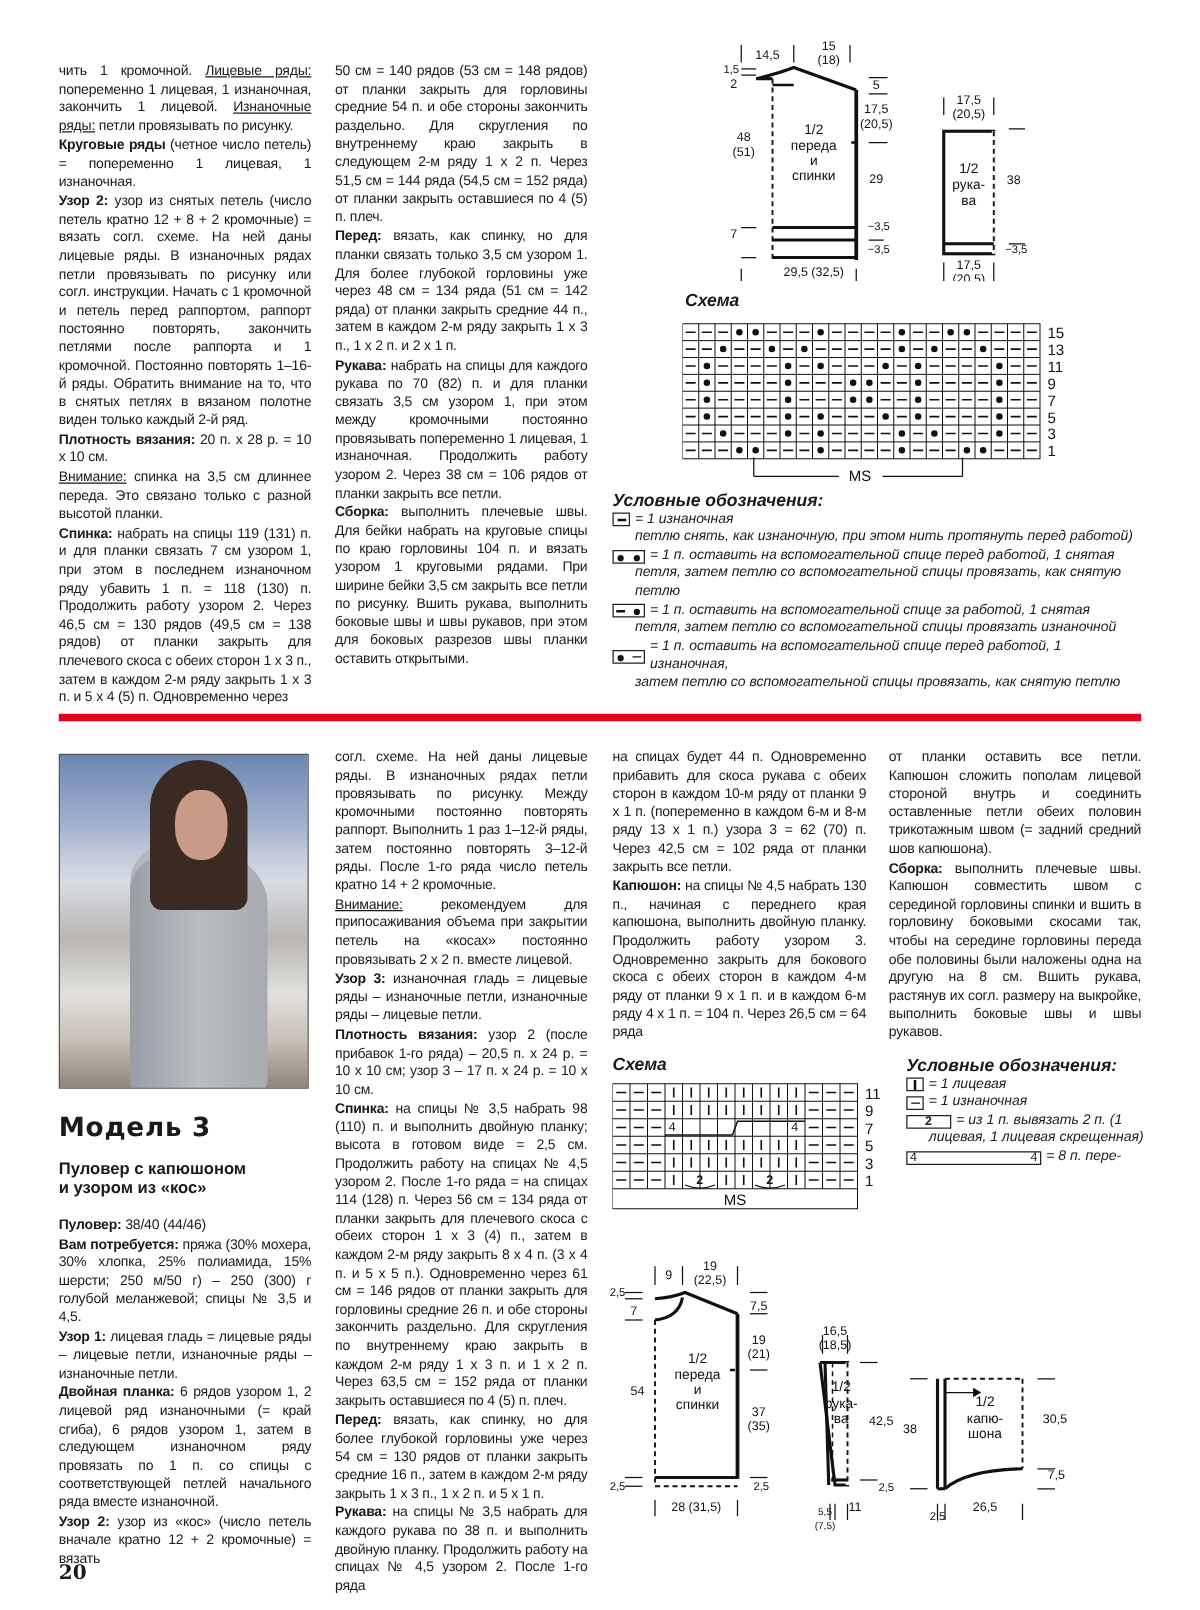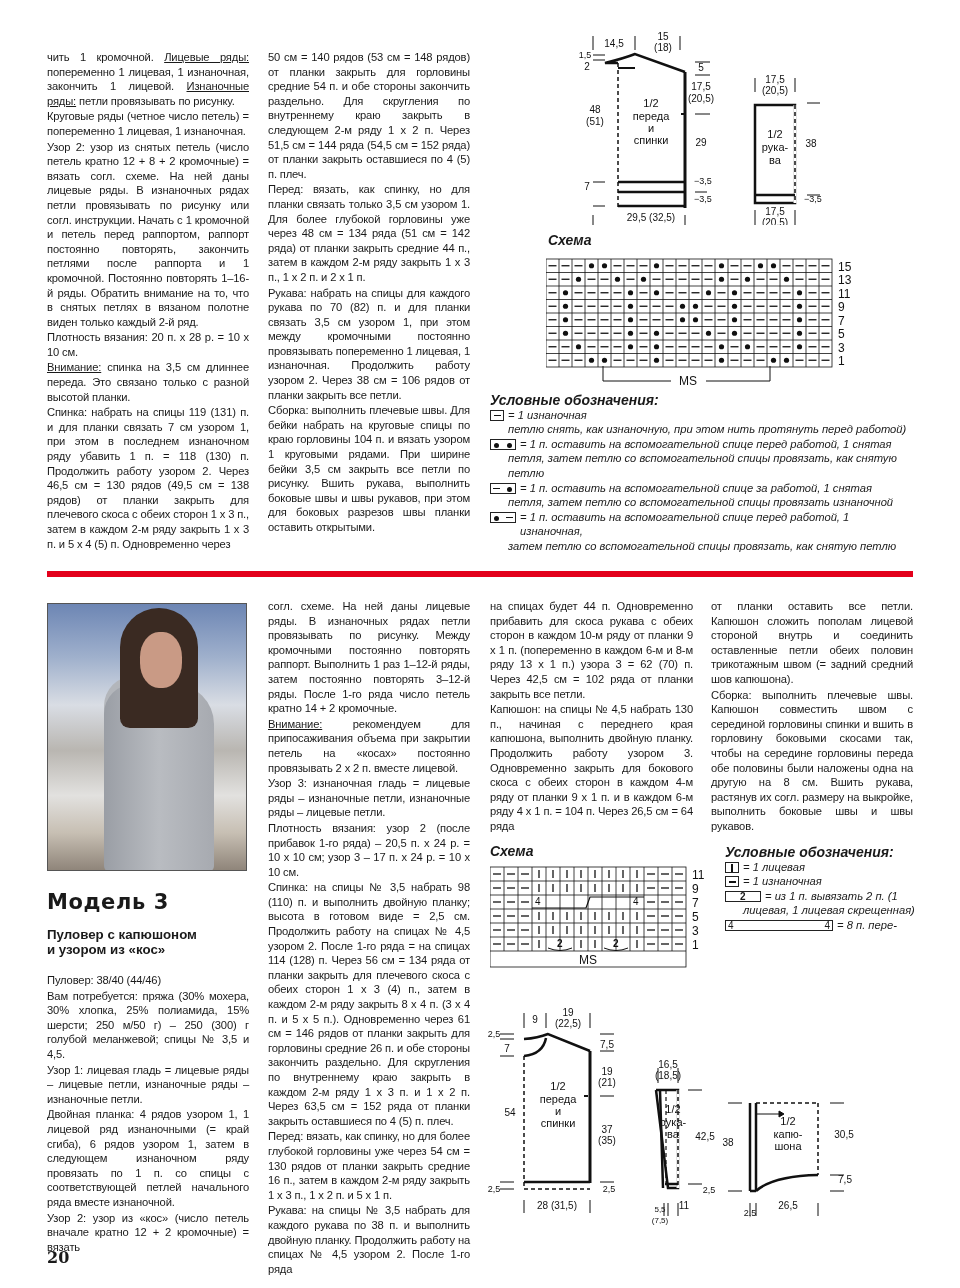--- a/index.html
+++ b/index.html
@@ -1,40 +1,40 @@
 <!DOCTYPE html>
 <html><head>
 <meta charset="utf-8">
 <style>
 *{box-sizing:border-box;margin:0;padding:0}
 html,body{width:960px;height:1288px;background:#fff;overflow:hidden}
 body{position:relative;font-family:"Liberation Sans",sans-serif;color:#1a1a1a}
 .col{position:absolute;font-size:11.2px;line-height:14.6px;text-align:justify;letter-spacing:-0.15px}
 .col p{margin:0 0 1px 0}
-.col b{font-weight:normal}
+.col b{font-weight:bold}
 .col u{}
 .c1{left:47px;top:50px;width:202px}
 .c2{left:268px;top:50px;width:202px}
 .c3{left:268px;top:599px;width:202px}
 .c4{left:490px;top:599px;width:203px}
 .c5{left:711px;top:599px;width:202px}
 .c6{left:47px;top:973px;width:202px}
 .red-rule{position:absolute;left:47px;top:571px;width:866px;height:6px;background:#e3001b}
 .photo{position:absolute;left:47px;top:603px;width:200px;height:268px;border:1px solid #555;overflow:hidden;
  background:linear-gradient(180deg,#6d86b4 0%,#9fb0cc 20%,#d9dde4 38%,#b9b6b1 55%,#e2e1df 72%,#c7bfb3 86%,#8f857a 100%)}
 .photo .hair{position:absolute;left:72px;top:4px;width:78px;height:120px;background:#3a2a22;border-radius:40px 40px 10px 10px}
 .photo .face{position:absolute;left:92px;top:28px;width:42px;height:56px;background:#c99a85;border-radius:45%}
 .photo .body{position:absolute;left:56px;top:80px;width:110px;height:188px;background:linear-gradient(90deg,#9a9ea5,#b9bcc1,#a7aab0);border-radius:30px 40px 6px 6px}
 .photo .hood{position:absolute;left:56px;top:72px;width:52px;height:70px;background:#b3b6bb;border-radius:30px 10px 20px 10px}
 .model-title{position:absolute;left:47px;top:890px;font-family:"DejaVu Sans",sans-serif;font-size:21px;font-weight:bold;letter-spacing:0.6px}
 .model-sub{position:absolute;left:47px;top:927px;font-size:13.3px;line-height:15px;font-weight:bold}
 .page-num{position:absolute;left:47px;top:1248px;font-family:"DejaVu Serif",serif;font-weight:bold;font-size:16px}
 .h-ital{font-weight:bold;font-style:italic;font-size:14px}
 .legend{position:absolute;font-style:italic;font-size:11.2px;line-height:14.6px}
-.legend .row{display:flex;align-items:flex-start}
+.legend .row{display:flex;align-items:center}
 .legend .ind{padding-left:18px}
 .sym{display:inline-block;height:11px;border:1px solid #222;margin:2px 4px 0 0;position:relative;flex:none}
 .diagram{position:absolute}
 svg text{font-family:"Liberation Sans",sans-serif}
 </style>
 </head>
 <body>
 
 <div class="col c1">
     <p><span>чить 1 кромочной. </span><u>Лицевые ряды:</u><span> попеременно 1 лицевая, 1 изнаночная, закончить 1 лицевой. </span><u>Изнаночные ряды:</u><span> петли провязывать по рисунку.</span></p>
@@ -396,21 +396,21 @@
 <div class="model-title">Модель 3</div>
 <div class="model-sub">
   <div>Пуловер с капюшоном</div>
   <div>и узором из «кос»</div>
 </div>
 
 <div class="col c6">
     <p><b>Пуловер:</b><span> 38/40 (44/46)</span></p>
     <p><b>Вам потребуется:</b><span> пряжа (30% мохера, 30% хлопка, 25% полиамида, 15% шерсти; 250 м/50 г) – 250 (300) г голубой меланжевой; спицы № 3,5 и 4,5.</span></p>
     <p><b>Узор 1:</b><span> лицевая гладь = лицевые ряды – лицевые петли, изнаночные ряды – изнаночные петли.</span></p>
-    <p><b>Двойная планка:</b><span> 4 рядов узором 1, 1 лицевой ряд изнаночными (= край сгиба), 6 рядов узором 1, затем в следующем изнаночном ряду провязать по 1 п. со спицы с соответствующей петлей начального ряда вместе изнаночной.</span></p>
+    <p><b>Двойная планка:</b><span> 6 рядов узором 1, 2 лицевой ряд изнаночными (= край сгиба), 6 рядов узором 1, затем в следующем изнаночном ряду провязать по 1 п. со спицы с соответствующей петлей начального ряда вместе изнаночной.</span></p>
     <p><b>Узор 2:</b><span> узор из «кос» (число петель вначале кратно 12 + 2 кромочные) = вязать</span></p>
   </div>
 <div class="col c3">
     <p><span>согл. схеме. На ней даны лицевые ряды. В изнаночных рядах петли провязывать по рисунку. Между кромочными постоянно повторять раппорт. Выполнить 1 раз 1–12-й ряды, затем постоянно повторять 3–12-й ряды. После 1-го ряда число петель кратно 14 + 2 кромочные.</span></p>
     <p><u>Внимание:</u><span> рекомендуем для припосаживания объема при закрытии петель на «косах» постоянно провязывать 2 x 2 п. вместе лицевой.</span></p>
     <p><b>Узор 3:</b><span> изнаночная гладь = лицевые ряды – изнаночные петли, изнаночные ряды – лицевые петли.</span></p>
     <p><b>Плотность вязания:</b><span> узор 2 (после прибавок 1-го ряда) – 20,5 п. x 24 р. = 10 x 10 см; узор 3 – 17 п. x 24 р. = 10 x 10 см.</span></p>
     <p><b>Спинка:</b><span> на спицы № 3,5 набрать 98 (110) п. и выполнить двойную планку; высота в готовом виде = 2,5 см. Продолжить работу на спицах № 4,5 узором 2. После 1-го ряда = на спицах 114 (128) п. Через 56 см = 134 ряда от планки закрыть для плечевого скоса с обеих сторон 1 x 3 (4) п., затем в каждом 2-м ряду закрыть 8 x 4 п. (3 x 4 п. и 5 x 5 п.). Одновременно через 61 см = 146 рядов от планки закрыть для горловины средние 26 п. и обе стороны закончить раздельно. Для скругления по внутреннему краю закрыть в каждом 2-м ряду 1 x 3 п. и 1 x 2 п. Через 63,5 см = 152 ряда от планки закрыть оставшиеся по 4 (5) п. плеч.</span></p>
     <p><b>Перед:</b><span> вязать, как спинку, но для более глубокой горловины уже через 54 см = 130 рядов от планки закрыть средние 16 п., затем в каждом 2-м ряду закрыть 1 x 3 п., 1 x 2 п. и 5 x 1 п.</span></p>
     <p><b>Рукава:</b><span> на спицы № 3,5 набрать для каждого рукава по 38 п. и выполнить двойную планку. Продолжить работу на спицах № 4,5 узором 2. После 1-го ряда</span></p>

